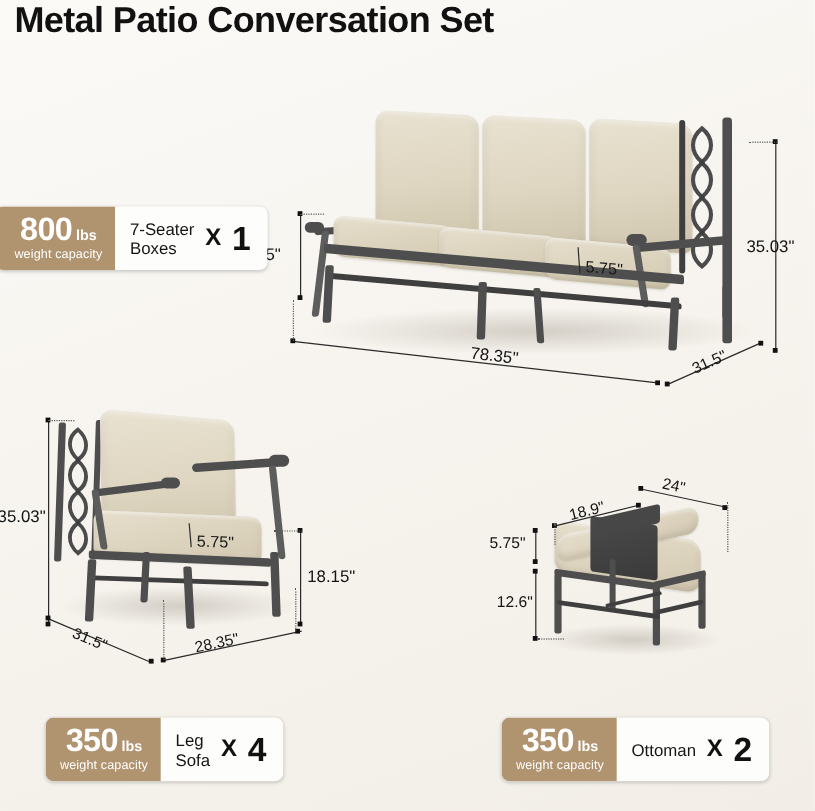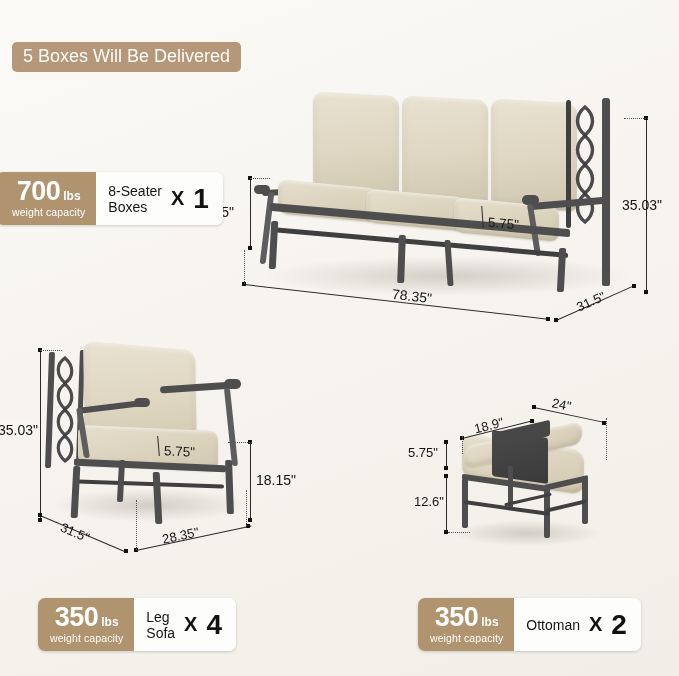--- a/index.html
+++ b/index.html
@@ -81,23 +81,23 @@
   }
 
   
   .lattice svg{display:block;}
 </style>
 </head>
 <body>
 
 <div class="stage">
 
+  <div class="abs" id="title">Metal Patio Conversation Set</div>
 
   <div class="abs" id="subrow">
-    <div id="boxes-badge">5 Boxes Will Be Delivered</div>
   </div>
 
   <div class="abs" style="left:250px;top:88px;width:400px;height:230px;">
 
     <div class="shadowfloor" style="left:10px;top:168px;width:372px;height:40px;"></div>
 
     <div class="abs frame" style="left:12px;top:100px;width:80px;height:6px;border-radius:3px;transform:rotate(-3deg);"></div>
     <div class="abs frame" style="left:4px;top:97px;width:16px;height:9px;border-radius:5px;"></div>
     <div class="abs frame-l" style="left:14px;top:104px;width:6px;height:72px;border-radius:3px;transform:skewX(-7deg);"></div>
 
@@ -170,28 +170,28 @@
   <div class="abs" style="left:556px;top:286px;width:90px;height:40px;">
     <div class="rule h" style="left:0px;top:34px;width:84px;transform:rotate(-24deg);transform-origin:left center;"></div>
     <div class="dot" style="left:-2px;top:32px;"></div>
     <div class="dot" style="left:76px;top:-2px;"></div>
     <div class="dim small" style="position:absolute;left:20px;top:8px;transform:rotate(-24deg);">31.5"</div>
   </div>
 
   <div class="abs cap-badge" id="badge-sofa">
     <div class="cap-left">
       <div class="cap-num-row">
-        <span class="cap-num">700</span>
+        <span class="cap-num">800</span>
         <span class="cap-lbs">lbs</span>
       </div>
       <div class="cap-sub">weight capacity</div>
     </div>
     <div class="cap-right">
       <div>
-        <div class="cap-name">8-Seater</div>
+        <div class="cap-name">7-Seater</div>
         <div class="cap-name">Boxes</div>
       </div>
       <span class="cap-x">X</span>
       <span class="cap-qty">1</span>
     </div>
   </div>
 
   <div class="abs" style="left:42px;top:348px;width:220px;height:190px;">
 
     <div class="shadowfloor" style="left:8px;top:140px;width:200px;height:34px;"></div>

